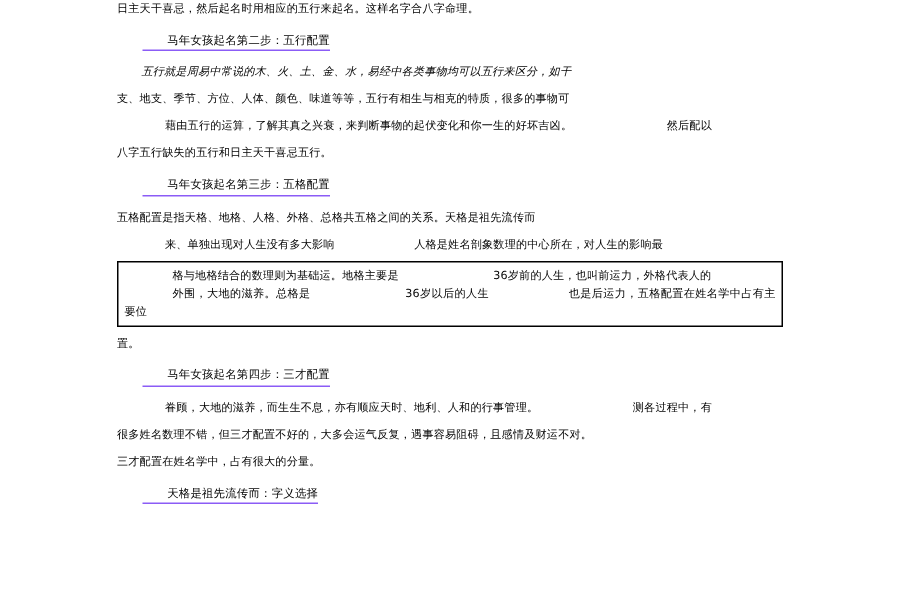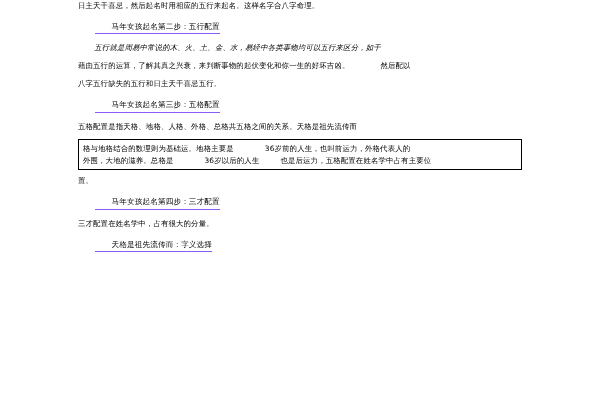--- a/index.html
+++ b/index.html
@@ -70,47 +70,54 @@
   .gap-wide {
     display: inline-block;
     width: 26px;
   }
   .gap-mid {
     display: inline-block;
     width: 16px;
   }
   .inline-seg {
     white-space: pre-wrap;
+    margin-left: 32px;
   }
 </style>
 </head>
 <body>
 
 <div class="page">
   <div class="doc-body">
 
     <p class="para first-line">日主天干喜忌，然后起名时用相应的五行来起名。这样名字合八字命理。</p>
 
     <p class="heading">
       <span class="heading-underline">马年女孩起名第二步：五行配置</span>
     </p>
 
     <p class="para indent">五行就是周易中常说的木、火、土、金、水，易经中各类事物均可以五行来区分，如干</p>
+    <p class="para">支、地支、季节、方位、人体、颜色、味道等等，五行有相生与相克的特质，很多的事物可</p>
     <p class="para clearfix">
       <span class="inline-seg">藉由五行的运算，了解其真之兴衰，来判断事物的起伏变化和你一生的好坏吉凶。</span>
       <span class="gap-wide"></span>
       <span class="inline-seg">然后配以</span>
     </p>
     <p class="para">八字五行缺失的五行和日主天干喜忌五行。</p>
 
     <p class="heading">
       <span class="heading-underline">马年女孩起名第三步：五格配置</span>
     </p>
 
     <p class="para">五格配置是指天格、地格、人格、外格、总格共五格之间的关系。天格是祖先流传而</p>
+    <p class="para">
+      <span class="inline-seg">来、单独出现对人生没有多大影响</span>
+      <span class="gap-mid"></span>
+      <span class="inline-seg">人格是姓名剖象数理的中心所在，对人生的影响最</span>
+    </p>
 
     <div class="boxed">
       <span class="rowline">
         <span class="inline-seg">格与地格结合的数理则为基础运。地格主要是</span>
         <span class="gap-wide"></span>
         <span class="inline-seg">36岁前的人生，也叫前运力，外格代表人的</span>
       </span>
       <span class="rowline">
         <span class="inline-seg">外围，大地的滋养。总格是</span>
         <span class="gap-wide"></span>
@@ -118,20 +125,26 @@
         <span class="gap-mid"></span>
         <span class="inline-seg">也是后运力，五格配置在姓名学中占有主要位</span>
       </span>
     </div>
     <p class="para">置。</p>
 
     <p class="heading">
       <span class="heading-underline">马年女孩起名第四步：三才配置</span>
     </p>
 
+    <p class="para">
+      <span class="inline-seg">眷顾，大地的滋养，而生生不息，亦有顺应天时、地利、人和的行事管理。</span>
+      <span class="gap-wide"></span>
+      <span class="inline-seg">测各过程中，有</span>
+    </p>
+    <p class="para">很多姓名数理不错，但三才配置不好的，大多会运气反复，遇事容易阻碍，且感情及财运不对。</p>
     <p class="para">三才配置在姓名学中，占有很大的分量。</p>
 
     <p class="heading">
       <span class="heading-underline">天格是祖先流传而：字义选择</span>
     </p>
 
   </div>
 </div>
 
 </body></html>

